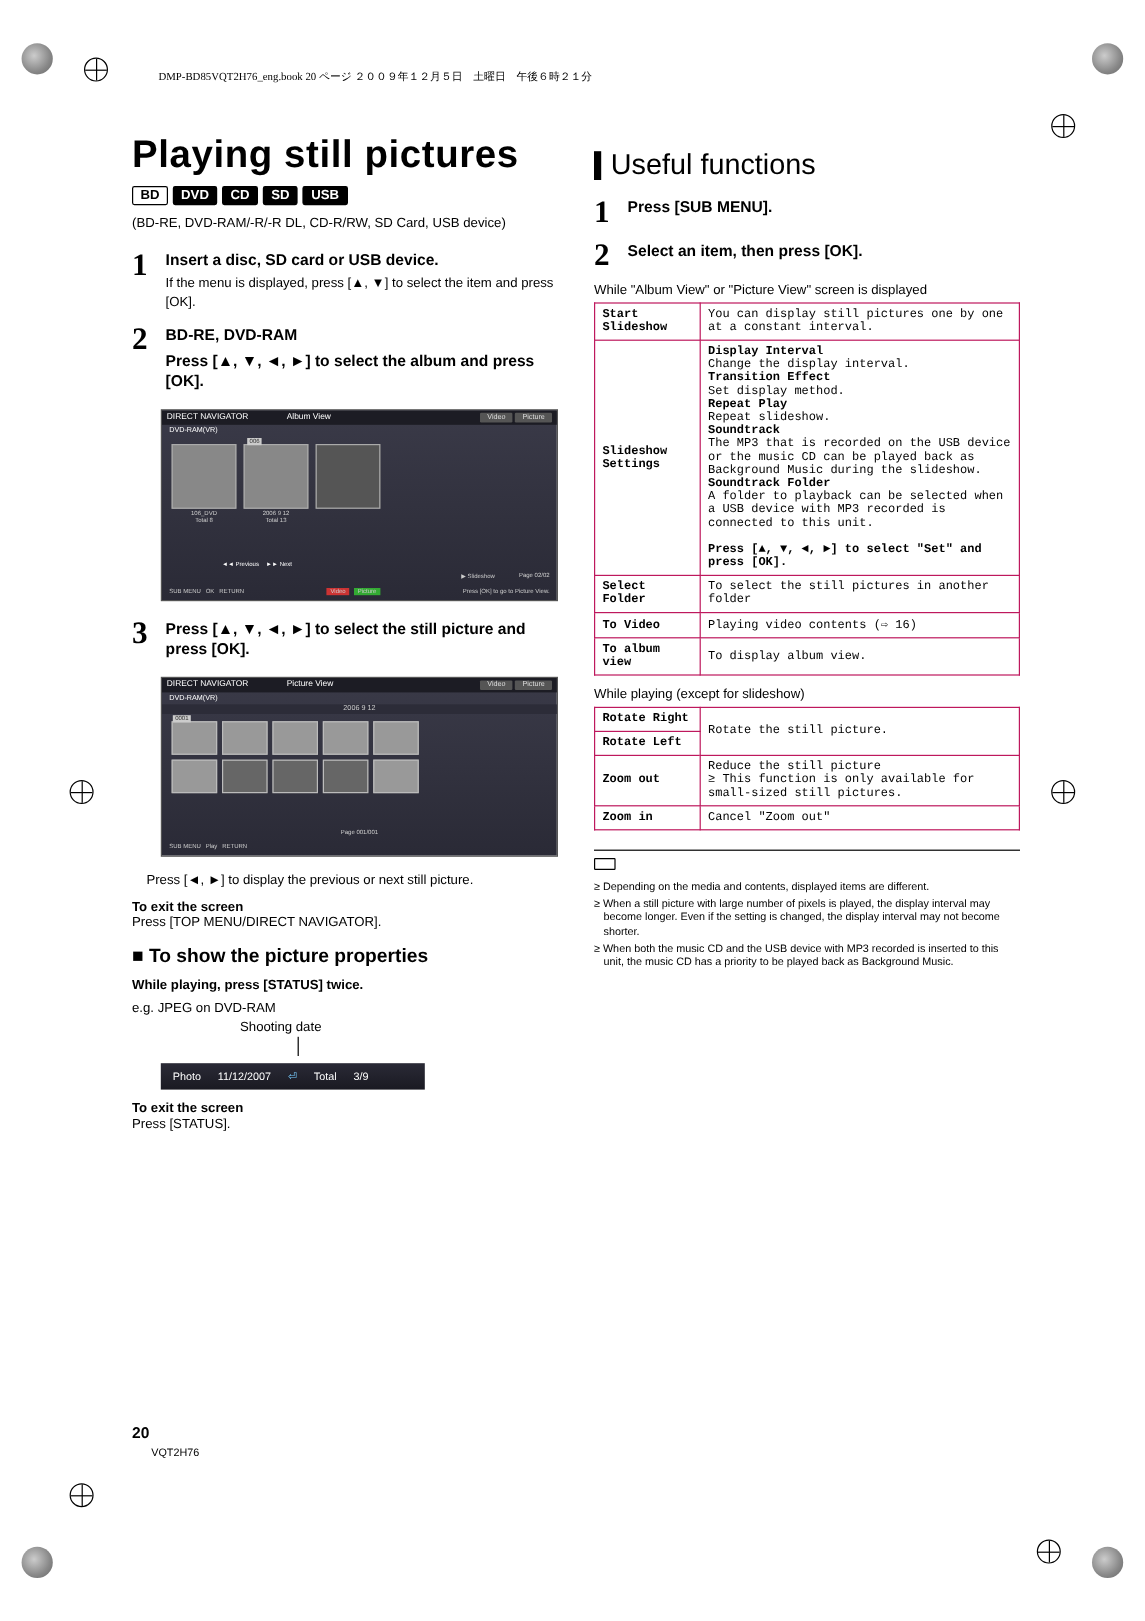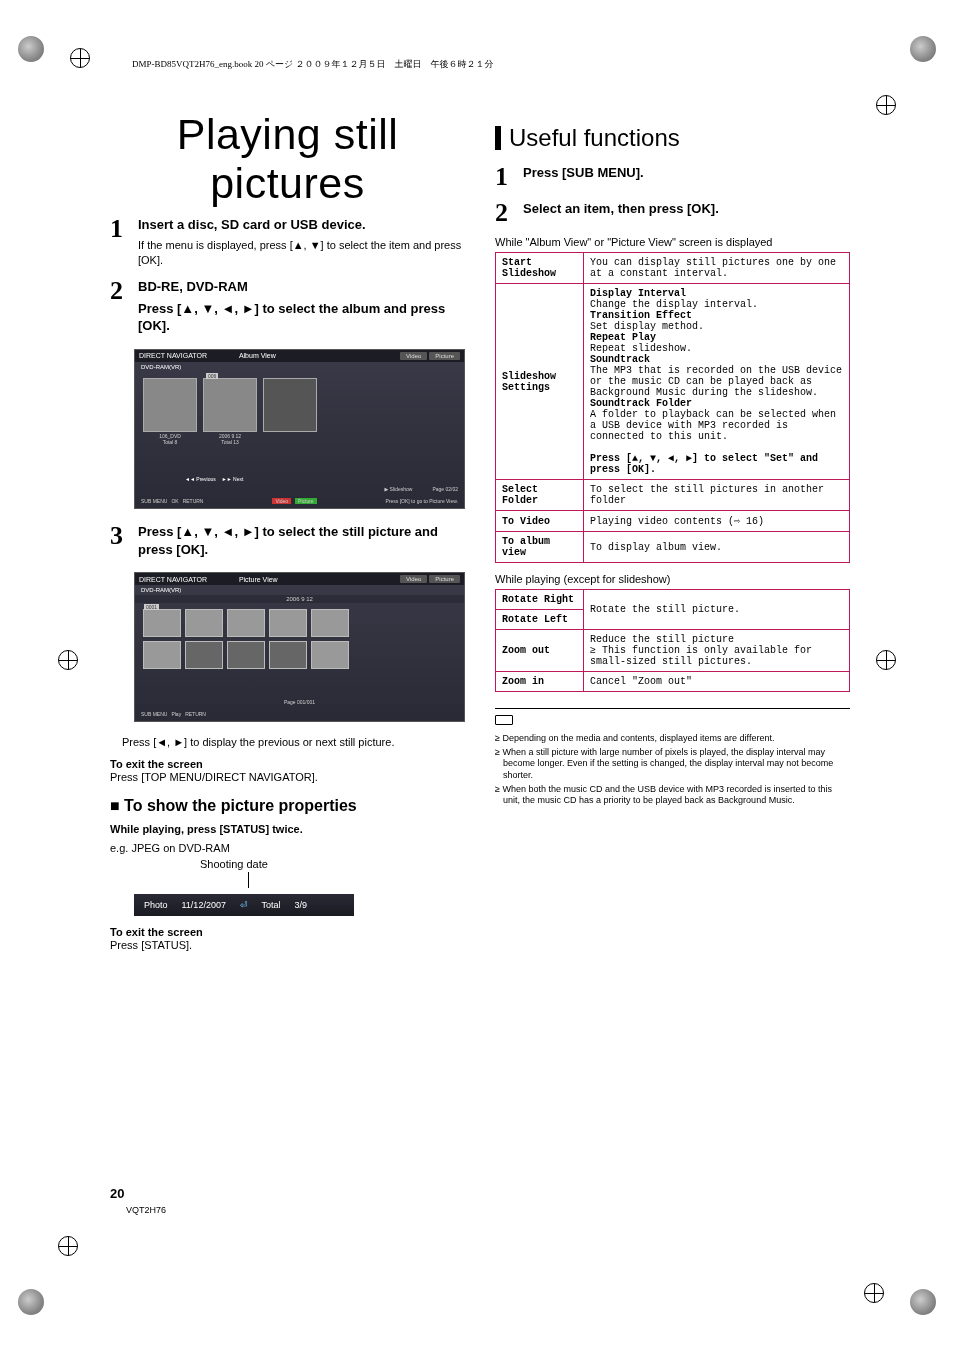--- a/index.html
+++ b/index.html
@@ -21,25 +21,24 @@
   .page-content {
     position: absolute;
     top: 110px;
     left: 110px;
     width: 740px;
     display: flex;
     gap: 30px;
   }
   .col { width: 355px; }
   .title-main {
-    font-size: 43px;
-    font-weight: 400;
+    font-size: 32px;
+    font-weight: 700;
     margin-bottom: 8px;
     letter-spacing: 0.5px;
-    text-align: center;
   }
   .badges { display: flex; gap: 4px; margin-bottom: 8px; }
   .badge {
     background: #000; color: #fff;
     font-size: 11px; font-weight: bold;
     padding: 1px 6px; border-radius: 2px;
     border: 1px solid #000;
   }
   .badge-outline {
     background: #fff; color: #000;
@@ -221,21 +220,29 @@
 <div class="reg-circle ml"></div>
 <div class="reg-circle mr"></div>
 
 <div class="header-line">DMP-BD85VQT2H76_eng.book  20 ページ  ２００９年１２月５日　土曜日　午後６時２１分</div>
 
 <div class="page-content">
 
   <div class="col">
     <h1 class="title-main">Playing still pictures</h1>
 
-
+    <div class="badges">
+      <span class="badge-outline">BD</span>
+      <span class="badge">DVD</span>
+      <span class="badge">CD</span>
+      <span class="badge">SD</span>
+      <span class="badge">USB</span>
+    </div>
+
+    <p class="intro-text">(BD-RE, DVD-RAM/-R/-R DL, CD-R/RW, SD Card, USB device)</p>
 
     <div class="step">
       <div class="step-num">1</div>
       <div class="step-body">
         <div class="step-head">Insert a disc, SD card or USB device.</div>
         <div class="step-sub">If the menu is displayed, press [▲, ▼] to select the item and press [OK].</div>
       </div>
     </div>
 
     <div class="step">

